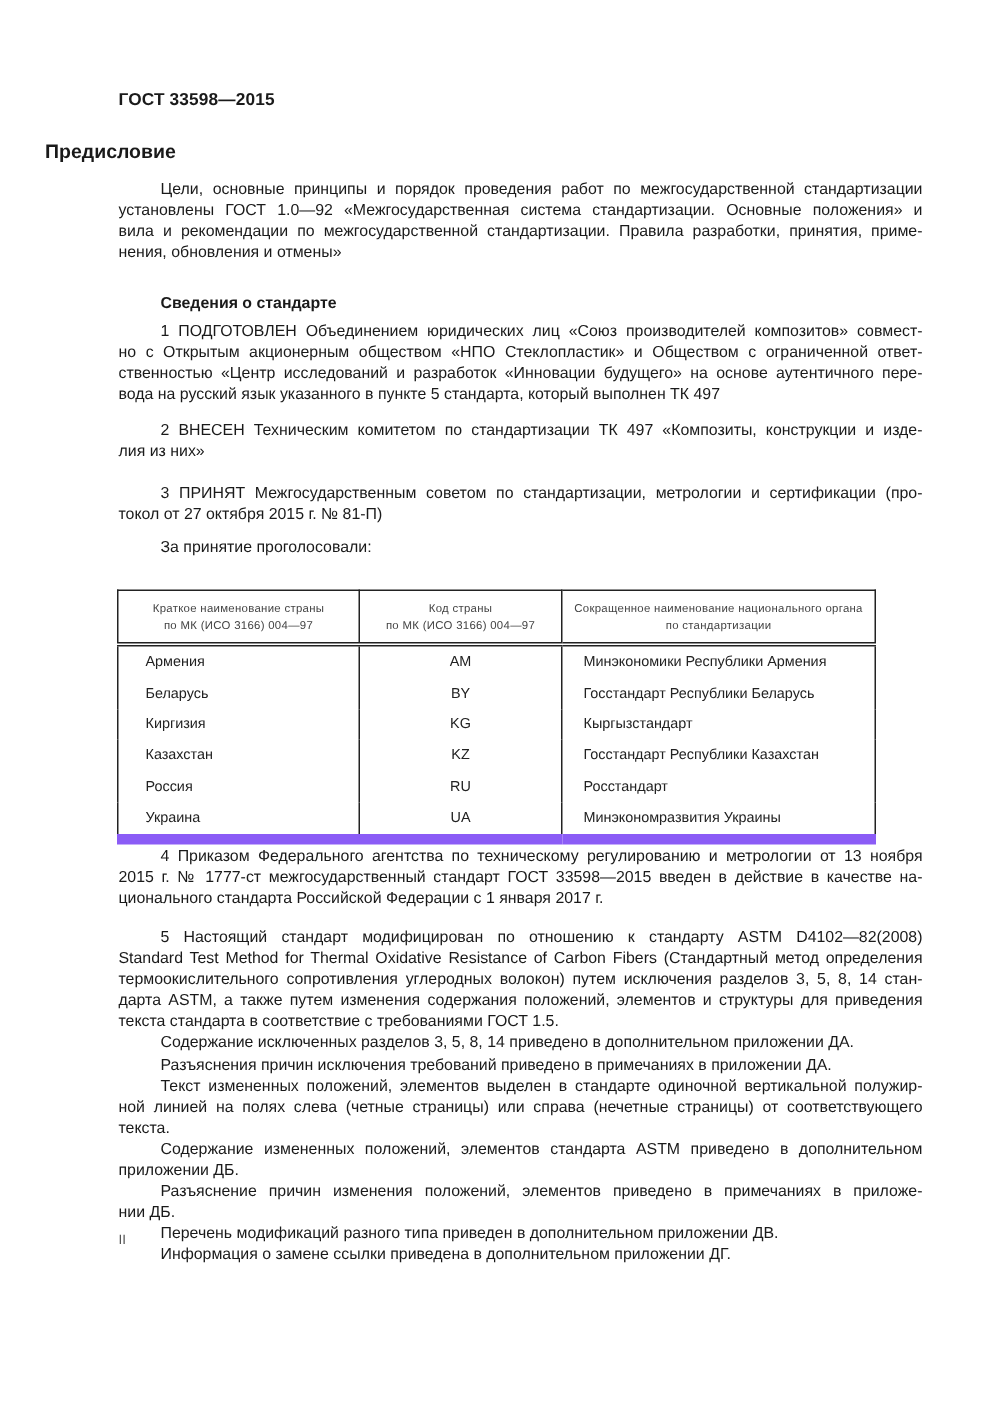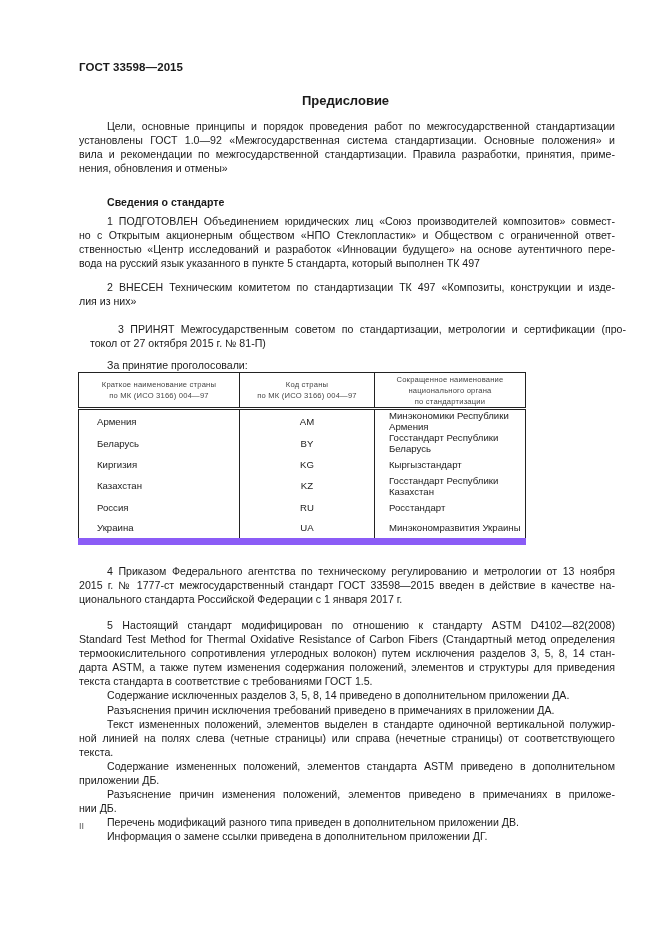--- a/index.html
+++ b/index.html
@@ -6,38 +6,38 @@
   body {
     width: 661px; height: 935px; position: relative; overflow: hidden;
     font-family: "Liberation Sans", sans-serif; color: #1a1a1a;
   }
   .page { position: absolute; left: 0; top: 0; width: 661px; height: 935px; }
   .doc-code {
     position: absolute; left: 79px; top: 61px;
     font-size: 11.5px; font-weight: bold; letter-spacing: 0.1px;
   }
   .title {
-    position: absolute; left: 0; width: 661px; top: 93px; text-align: center;
+    position: absolute; left: 0; width: 661px; top: 93px; 
     font-size: 13px; font-weight: bold; padding-left: 30px; box-sizing: border-box;
   }
   .para {
     position: absolute; left: 79px; width: 536px;
     font-size: 10.6px; line-height: 14.1px; text-align: justify;
     margin: 0;
   }
   .para .line { display: block; text-align: justify; text-align-last: justify; white-space: nowrap; overflow: visible; }
   .para .line.last { text-align-last: left; }
   .para .line.indent { padding-left: 28px; }
   .subhead {
     position: absolute; left: 107px; top: 196px;
     font-size: 10.6px; font-weight: bold;
   }
   .voted { position: absolute; left: 107px; top: 359px; font-size: 10.6px; }
   table.vote {
-    position: absolute; left: 78px; top: 372px; width: 448px;
+    position: absolute; left: 78px; top: 393px; width: 506px;
     border-collapse: collapse; font-size: 9.6px;
   }
   table.vote th {
     font-weight: normal; font-size: 7.6px; color: #444; line-height: 11px;
     height: 34px; border-left: 1px solid #222; border-right: 1px solid #222;
     border-top: 1px solid #222; border-bottom: 3px double #222; text-align: center;
     padding: 0 4px; letter-spacing: 0.2px;
   }
   table.vote td {
     height: 20.8px; padding: 0; border-left: 1px solid #222; border-right: 1px solid #222;
@@ -72,21 +72,21 @@
     <span class="line">но с Открытым акционерным обществом «НПО Стеклопластик» и Обществом с ограниченной ответ-</span>
     <span class="line">ственностью «Центр исследований и разработок «Инновации будущего» на основе аутентичного пере-</span>
     <span class="line last">вода на русский язык указанного в пункте 5 стандарта, который выполнен ТК 497</span>
   </div>
 
   <div class="para" style="top:280px;">
     <span class="line indent">2 ВНЕСЕН Техническим комитетом по стандартизации ТК 497 «Композиты, конструкции и изде-</span>
     <span class="line last">лия из них»</span>
   </div>
 
-  <div class="para" style="top:322px;margin-left:11px;">
+  <div class="para" style="top:322px;">
     <span class="line indent">3 ПРИНЯТ Межгосударственным советом по стандартизации, метрологии и сертификации (про-</span>
     <span class="line last">токол от 27 октября 2015 г. № 81-П)</span>
   </div>
 
   <div class="voted">За принятие проголосовали:</div>
 
   <table class="vote">
     <thead>
       <tr>
         <th>

